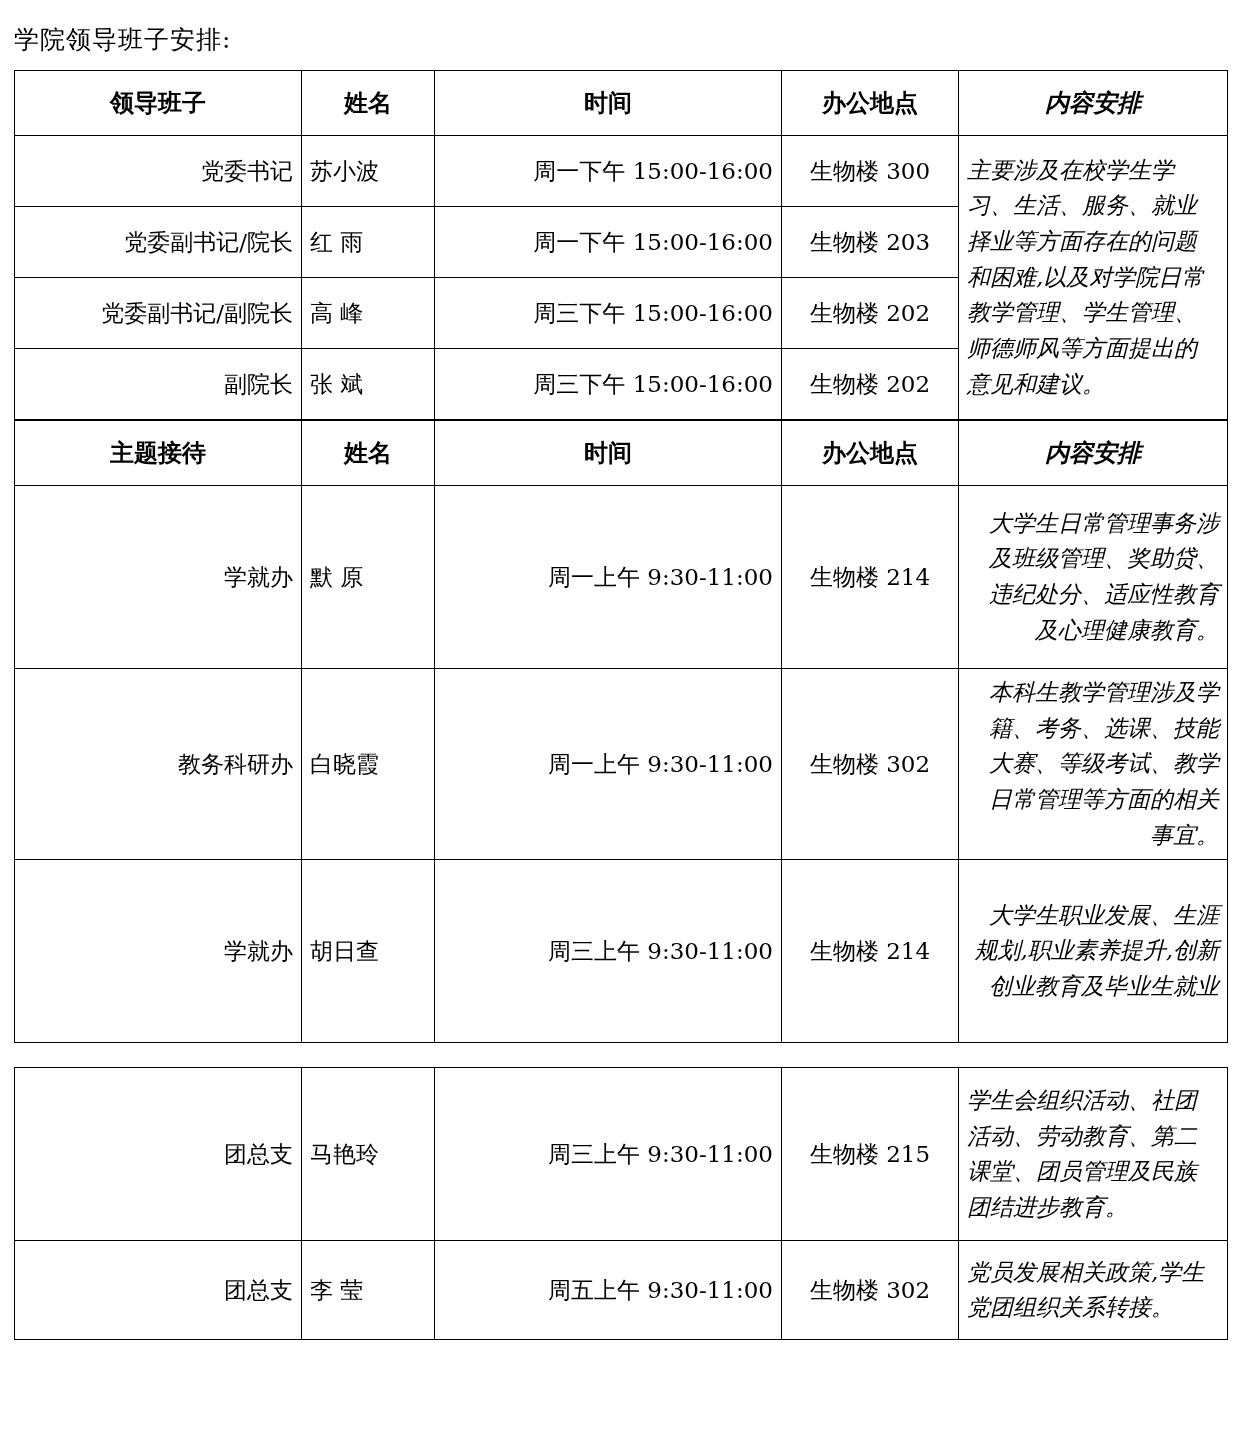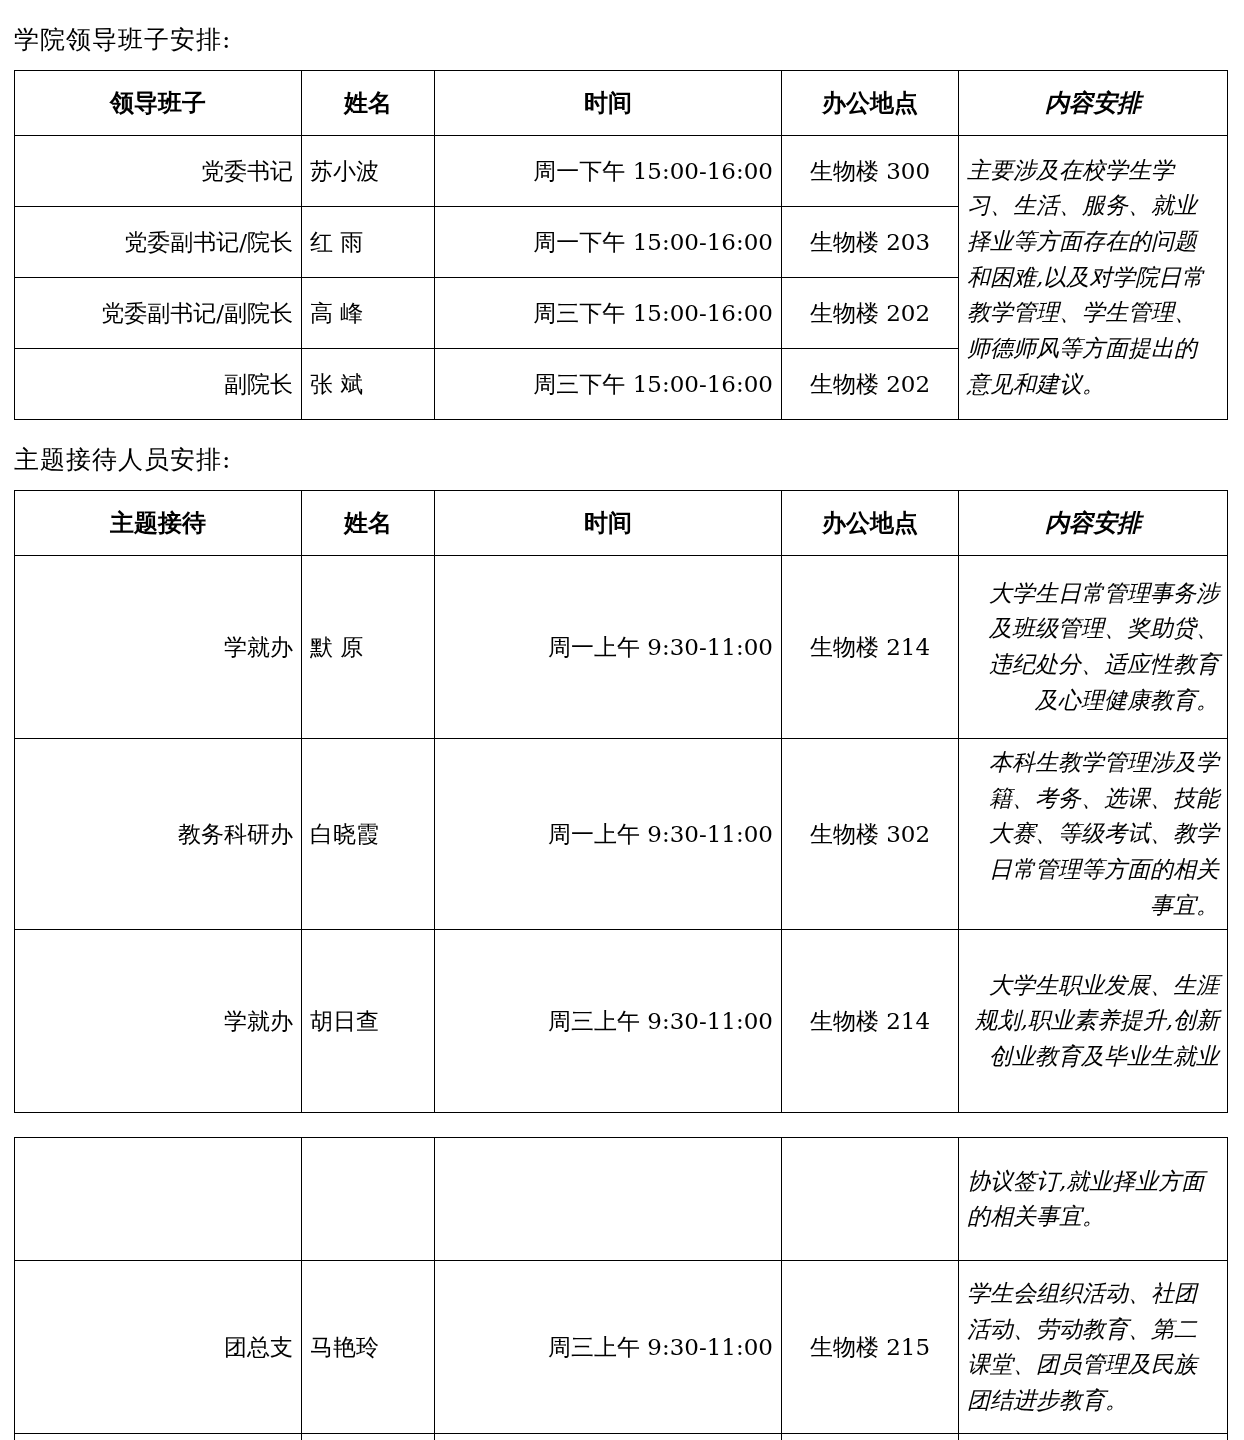--- a/index.html
+++ b/index.html
@@ -106,21 +106,20 @@
       </tr>
       <tr class="row-lead">
         <td class="c-role">副院长</td>
         <td class="c-name">张 斌</td>
         <td class="c-time">周三下午 15:00-16:00</td>
         <td class="c-place">生物楼 202</td>
       </tr>
     </tbody>
   </table>
 
-  <div class="section-title">主题接待人员安排:</div>
 
   <table class="doc">
     <thead>
       <tr>
         <th class="c-role">主题接待</th>
         <th class="c-name">姓名</th>
         <th class="c-time">时间</th>
         <th class="c-place">办公地点</th>
         <th class="c-content" style="text-align:center;">内容安排</th>
       </tr>
@@ -147,27 +146,20 @@
         <td class="c-place">生物楼 214</td>
         <td class="c-content">大学生职业发展、生涯规划,职业素养提升,创新创业教育及毕业生就业</td>
       </tr>
     </tbody>
   </table>
 
   <div class="gap"></div>
 
   <table class="doc">
     <tbody>
-      <tr class="tail-row-1">
-        <td class="c-role empty-cell"></td>
-        <td class="c-name empty-cell"></td>
-        <td class="c-time empty-cell"></td>
-        <td class="c-place empty-cell"></td>
-        <td class="c-content">协议签订,就业择业方面的相关事宜。</td>
-      </tr>
       <tr class="tail-row-2">
         <td class="c-role">团总支</td>
         <td class="c-name">马艳玲</td>
         <td class="c-time">周三上午 9:30-11:00</td>
         <td class="c-place">生物楼 215</td>
         <td class="c-content">学生会组织活动、社团活动、劳动教育、第二课堂、团员管理及民族团结进步教育。</td>
       </tr>
       <tr class="tail-row-3">
         <td class="c-role">团总支</td>
         <td class="c-name">李 莹</td>

